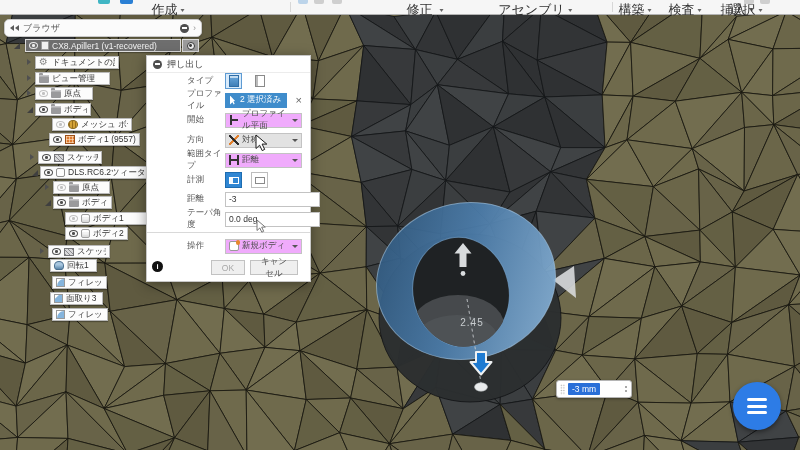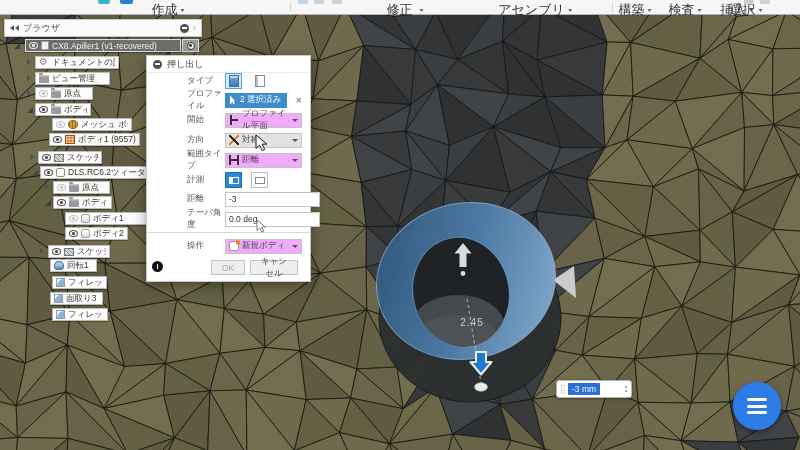--- a/index.html
+++ b/index.html
@@ -6,21 +6,21 @@
   #stage{position:relative;width:800px;height:450px;overflow:hidden;background:#6b6649;
          font-family:"Liberation Sans","DejaVu Sans",sans-serif;-webkit-font-smoothing:antialiased;}
   #meshsvg{position:absolute;left:0;top:0;z-index:0;}
   
   .toolbar{position:absolute;left:0;top:0;width:800px;height:14px;background:#f6f6f6;border-bottom:1px solid #b3b3b3;z-index:5;}
   .tmenu{position:absolute;top:1px;transform:translateX(-50%);font-size:13px;color:#333;white-space:nowrap;display:flex;align-items:center;gap:3px;}
   .tmenu .mcaret{width:0;height:0;border-top:3px solid #666;border-left:2.5px solid transparent;border-right:2.5px solid transparent;}
   .tsep{position:absolute;top:2px;width:1px;height:10px;background:#d7d7d7;}
   .stub{position:absolute;top:0;height:4px;border-radius:0 0 2px 2px;}
   
-  .bheader{position:absolute;left:4px;top:19px;width:198px;height:18px;background:#fbfbfb;border:1px solid #c9c9c9;border-radius:0;
+  .bheader{position:absolute;left:4px;top:19px;width:198px;height:18px;background:#fbfbfb;border:1px solid #c9c9c9;border-radius:5px;
            display:flex;align-items:center;padding:0 5px;gap:4px;box-sizing:border-box;box-shadow:0 1px 2px rgba(0,0,0,.25);z-index:2;}
   .collapse-arrows{display:flex;gap:1px;}
   .collapse-arrows i{width:0;height:0;border-right:4px solid #5a5a5a;border-top:3px solid transparent;border-bottom:3px solid transparent;}
   .btitle{font-size:9px;color:#555;flex:1;}
   .mincirc{width:9px;height:9px;border-radius:50%;background:#4e4e4e;position:relative;flex:none;}
   .mincirc::after{content:"";position:absolute;left:2px;top:3.8px;width:5px;height:1.4px;background:#fff;}
   .chevr{font-size:9px;color:#999;}
   #tree{position:absolute;left:0;top:0;width:800px;height:450px;z-index:2;pointer-events:none;}
   #tree *{pointer-events:auto;}
   .chip{position:absolute;height:13px;background:#fcfcfc;border:1px solid #b9b9b9;box-sizing:border-box;display:flex;align-items:center;
@@ -527,21 +527,21 @@
       <ellipse cx="481" cy="387" rx="6.5" ry="4.2" fill="#e9ebec" stroke="#b4b8ba" stroke-width="0.6"></ellipse>
     </svg>
 
   <div class="dimlabel">2.45</div>
 
   <div class="toolbar" id="toolbar">
       <span class="tmenu" style="left: 168px;">
         <span>作成</span>
         <span class="mcaret"></span>
       </span>
-      <span class="tmenu" style="left: 405px; gap: 7px;">
+      <span class="tmenu" style="left: 425px; gap: 7px;">
         <span>修正</span>
         <span class="mcaret"></span>
       </span>
       <span class="tmenu" style="left: 535px;">
         <span>アセンブリ</span>
         <span class="mcaret"></span>
       </span>
       <span class="tmenu" style="left: 635px;">
         <span>構築</span>
         <span class="mcaret"></span>

